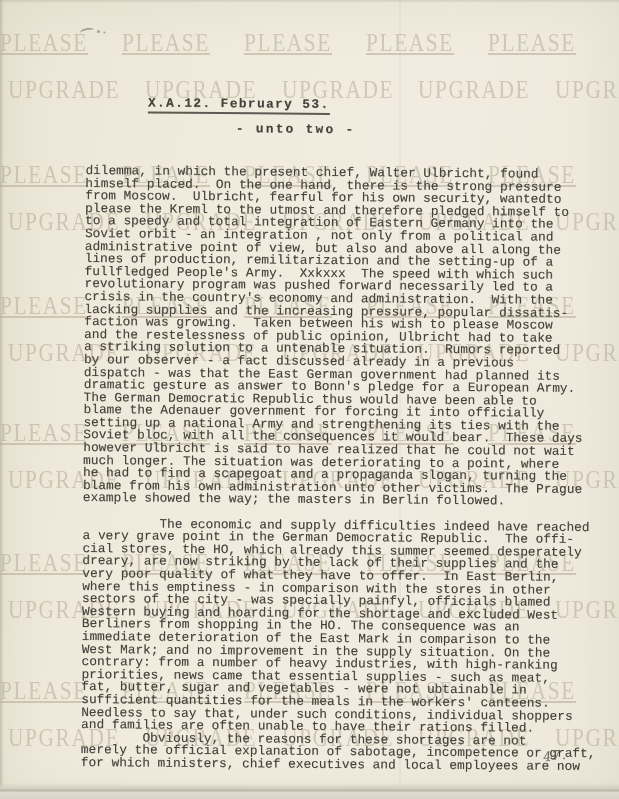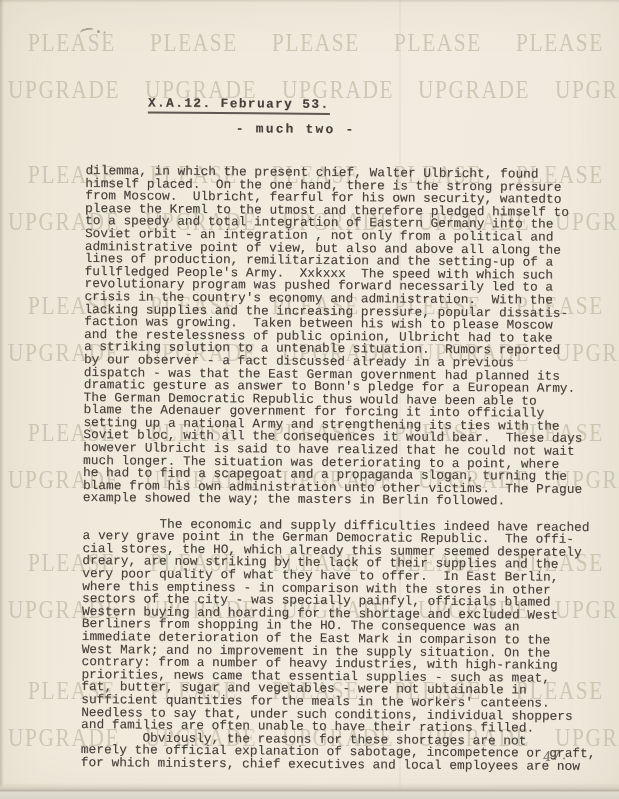--- a/index.html
+++ b/index.html
@@ -32,21 +32,21 @@
   .watermark-layer{
     position:absolute;inset:0;overflow:hidden;
     color:var(--watermark,#b4ab95);
     font-family:"Liberation Serif","DejaVu Serif",serif;
     opacity:.55;pointer-events:none;
   }
   .wm-pair{position:absolute;left:0;width:100%;}
   .wm-line{display:flex;white-space:nowrap;}
   .wm-line span{display:block;transform:scaleX(.82);transform-origin:0 50%;
     font-size:26px;letter-spacing:2px;}
-  .wm-line1{padding-left:28px;}
+  .wm-line1{text-decoration:underline;}
   .wm-line1 span{flex:0 0 122px;}
   .wm-line2{padding-left:8px;margin-top:17px;}
   .wm-line2 span{flex:0 0 127px;}
 
   
   .typed-content{
     position:absolute;left:86px;top:97px;width:535px;height:700px;
     transform:rotate(.45deg);transform-origin:0 0;
     color:var(--ink,#45403a);
     font-size:12.8px;line-height:12.6px;
@@ -190,21 +190,21 @@
           <span>UPGRADE</span>
           <span>UPGRADE</span>
         </div>
       </div>
     </div>
 
   <div class="pencil-squiggle"></div>
 
   <div class="typed-content">
     <div class="doc-ref">X.A.12. February 53.</div>
-    <div class="page-label">- much two -</div>
+    <div class="page-label">- unto two -</div>
     <div class="body-text">
       <div class="para p1">dilemma, in which the present chief, Walter Ulbricht, found
 himself placed.  On the one hand, there is the strong pressure
 from Moscow.  Ulbricht, fearful for his own security, wantedto
 please the Kreml to the utmost and therefore pledged himself to
 to a speedy and total integration of Eastern Germany into the
 Soviet orbit - an integration , not only from a political and
 administrative point of view, but also and above all along the
 lines of production, remilitarization and the setting-up of a
 fullfledged People's Army.  Xxkxxx  The speed with which such

